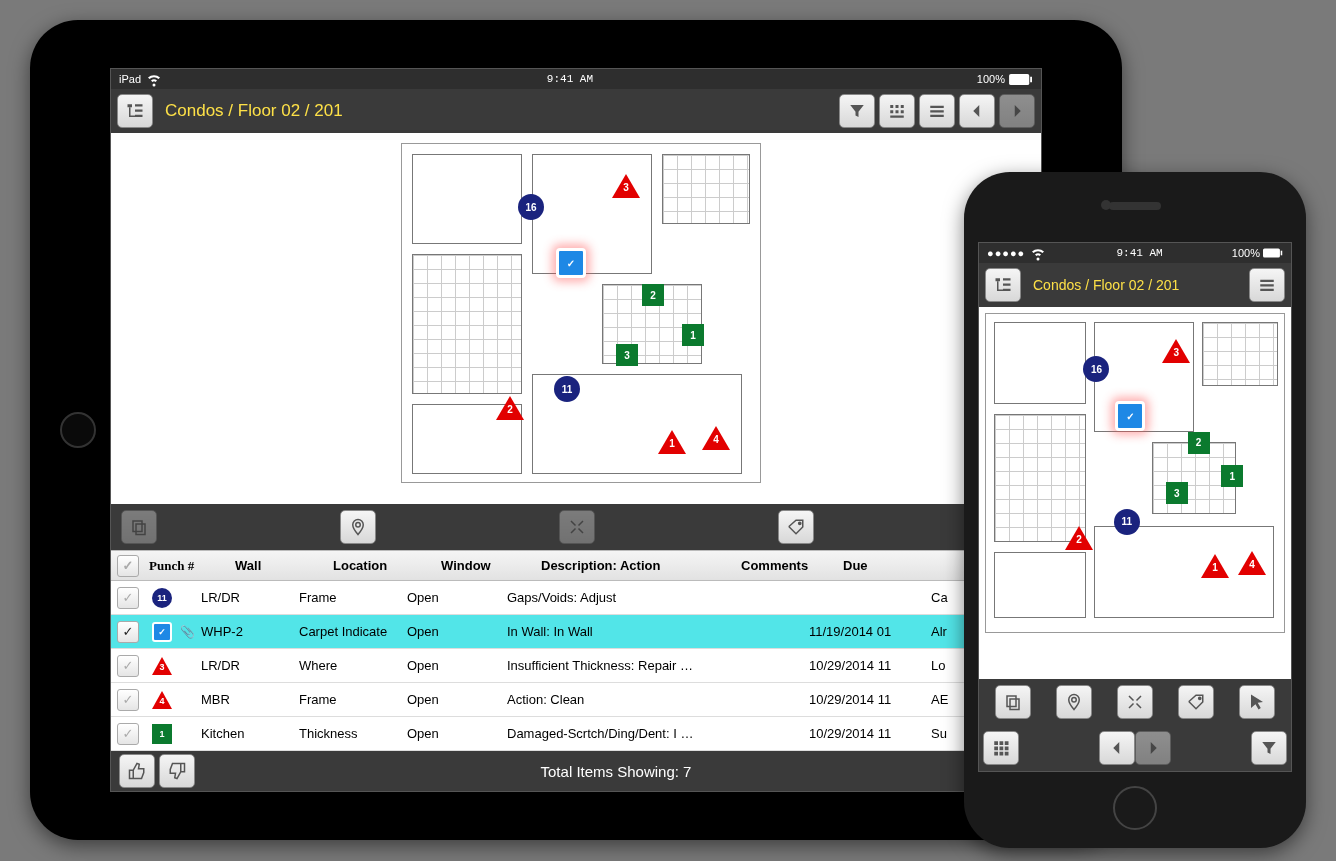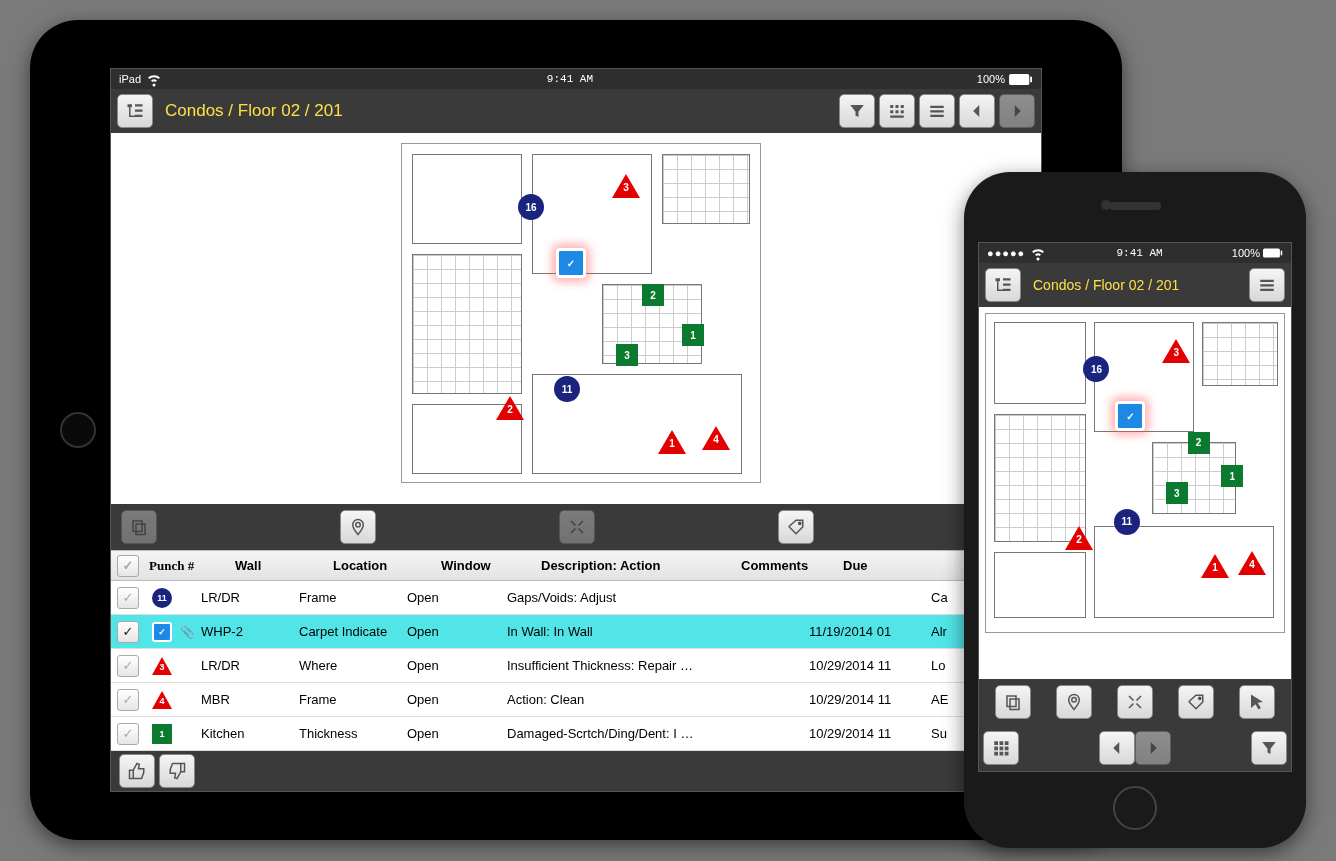--- a/index.html
+++ b/index.html
@@ -486,20 +486,21 @@
       <div class="tb-btn dim">
         <svg viewBox="0 0 24 24" fill="none" stroke="#555" stroke-width="2">
             <path d="M7 22V11l5-9 3 1-1 6h7v5l-3 8z M2 11h5v11H2z"></path>
           </svg>
       </div>
       <div class="tb-btn dim">
         <svg viewBox="0 0 24 24" fill="none" stroke="#555" stroke-width="2">
             <path d="M17 2v11l-5 9-3-1 1-6H3V10l3-8z M22 13h-5V2h5z"></path>
           </svg>
       </div>
+      <div class="status">Total Items Showing: 7</div>
     </div>
 
   </div>
 </div>
 
 <div class="iphone">
   <div class="camera"></div>
   <div class="speaker"></div>
   <div class="home-btn"></div>
   <div class="screen">

